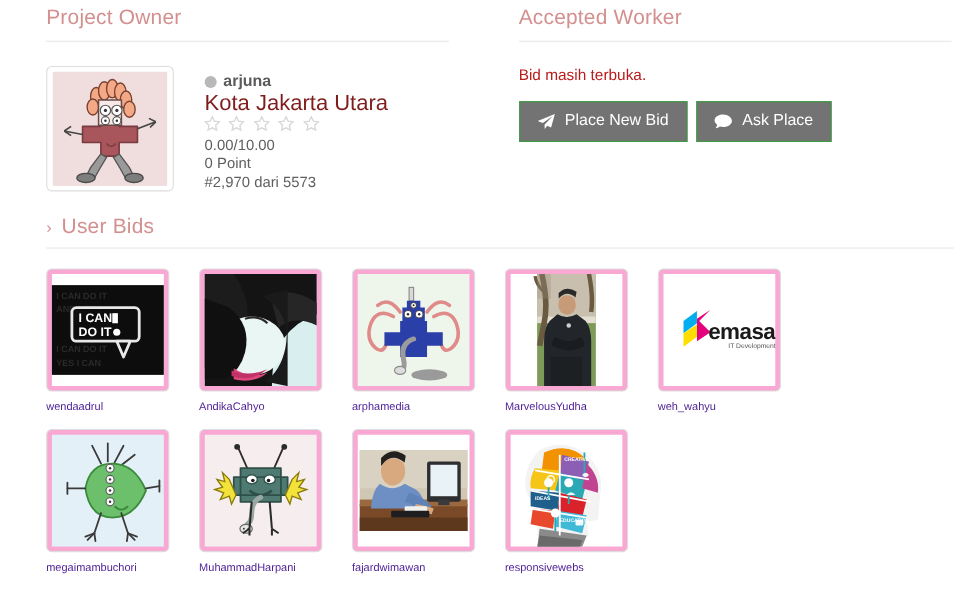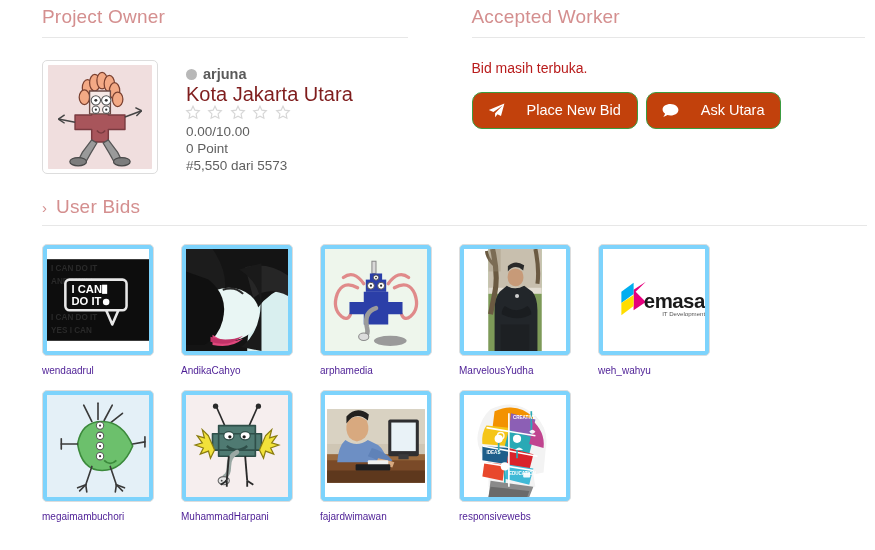--- a/index.html
+++ b/index.html
@@ -54,24 +54,24 @@
   .owner-name { font-weight: bold; font-size: 14.5px; color: #5a5a5a; }
   .owner-loc { font-size: 20px; color: #7f1d1d; margin-bottom: 2px; }
   .stars { line-height: 14px; margin: 2px 0 3px -1px; }
   .stars svg { display: inline-block; vertical-align: middle; margin-right: 2px; }
   .owner-meta { font-size: 13.5px; color: #5f5f5f; }
 
   
   .bid-status { font-size: 14px; color: #b91c1c; margin: 0 0 16px 0; }
   .btn-row { display: flex; gap: 8px; }
   .btn {
-    display: inline-flex; align-items: center; gap: 22px;
-    background: #c2410c;
+    display: inline-flex; align-items: center; gap: 9px;
+    background: #737373;
     border: 1px solid #3a9c41;
-    border-radius: 10px;
+    border-radius: 0;
     color: #ffffff;
     font-size: 14.5px;
     padding: 9px 16px 9px 15px;
     cursor: pointer;
     white-space: nowrap;
     line-height: 17px;
   }
   .btn svg { display: block; }
 
   
@@ -85,21 +85,21 @@
   }
   .bid-card {
     width: 139px;
     margin-bottom: 11px;
     cursor: pointer;
   }
   .thumb-frame {
     width: 112px; height: 112px;
     border: 1px solid #dddddd;
     border-radius: 5px;
-    background: #7dd3fc;
+    background: #f9a8d4;
     padding: 4px;
     display: flex; align-items: center; justify-content: flex-end;
     overflow: hidden;
   }
   .thumb-frame > svg { display: block; width: 102px; height: 102px; }
   .bid-label {
     font-size: 10px; color: #4c1d95;
     margin-top: 6px; line-height: 17px;
     white-space: nowrap;
   }
@@ -186,21 +186,21 @@
               </svg>
             <svg width="16" height="15" viewBox="0 0 16 15">
                 <path d="M8 1.2l1.9 4 4.4.6-3.2 3.1.8 4.3L8 11.2 4.1 13.2l.8-4.3L1.7 5.8l4.4-.6z" fill="none" stroke="#d7d7d7" stroke-width="1.2"></path>
               </svg>
             <svg width="16" height="15" viewBox="0 0 16 15">
                 <path d="M8 1.2l1.9 4 4.4.6-3.2 3.1.8 4.3L8 11.2 4.1 13.2l.8-4.3L1.7 5.8l4.4-.6z" fill="none" stroke="#d7d7d7" stroke-width="1.2"></path>
               </svg>
           </div>
           <div class="owner-meta">0.00/10.00</div>
           <div class="owner-meta">0 Point</div>
-          <div class="owner-meta">#5,550 dari 5573</div>
+          <div class="owner-meta">#2,970 dari 5573</div>
         </div>
       </div>
     </div>
 
     <div class="col right">
       <h2 class="section-title">Accepted Worker</h2>
       <hr class="rule">
 
       <p class="bid-status">Bid masih terbuka.</p>
 
@@ -208,21 +208,21 @@
         <button class="btn">
           <svg width="17" height="15" viewBox="0 0 17 15">
             <path d="M16.4 0.6 L0.8 7.1 L5.4 8.9 L14.6 2.4 L7.1 10.2 L7.1 14.3 L9.5 11.3 L13 12.9 Z" fill="#ffffff"></path>
           </svg>
           <span>Place New Bid</span>
         </button>
         <button class="btn">
           <svg width="17" height="15" viewBox="0 0 17 15">
             <path d="M8.5 1 C4 1 0.6 3.4 0.6 6.4 C0.6 8 1.5 9.5 3 10.5 C2.8 11.8 2.1 12.9 1.3 13.7 C2.8 13.5 4.3 12.9 5.4 12 C6.4 12.3 7.4 12.4 8.5 12.4 C13 12.4 16.4 9.9 16.4 6.9 C16.4 3.9 13 1 8.5 1 Z" fill="#ffffff"></path>
           </svg>
-          <span>Ask Utara</span>
+          <span>Ask Place</span>
         </button>
       </div>
     </div>
   </div>
 
   <div class="bids-section">
     <div class="bids-title-row">
       <span class="chevron">›</span>
       <h2 class="section-title" style="margin:0;">User Bids</h2>
     </div>

